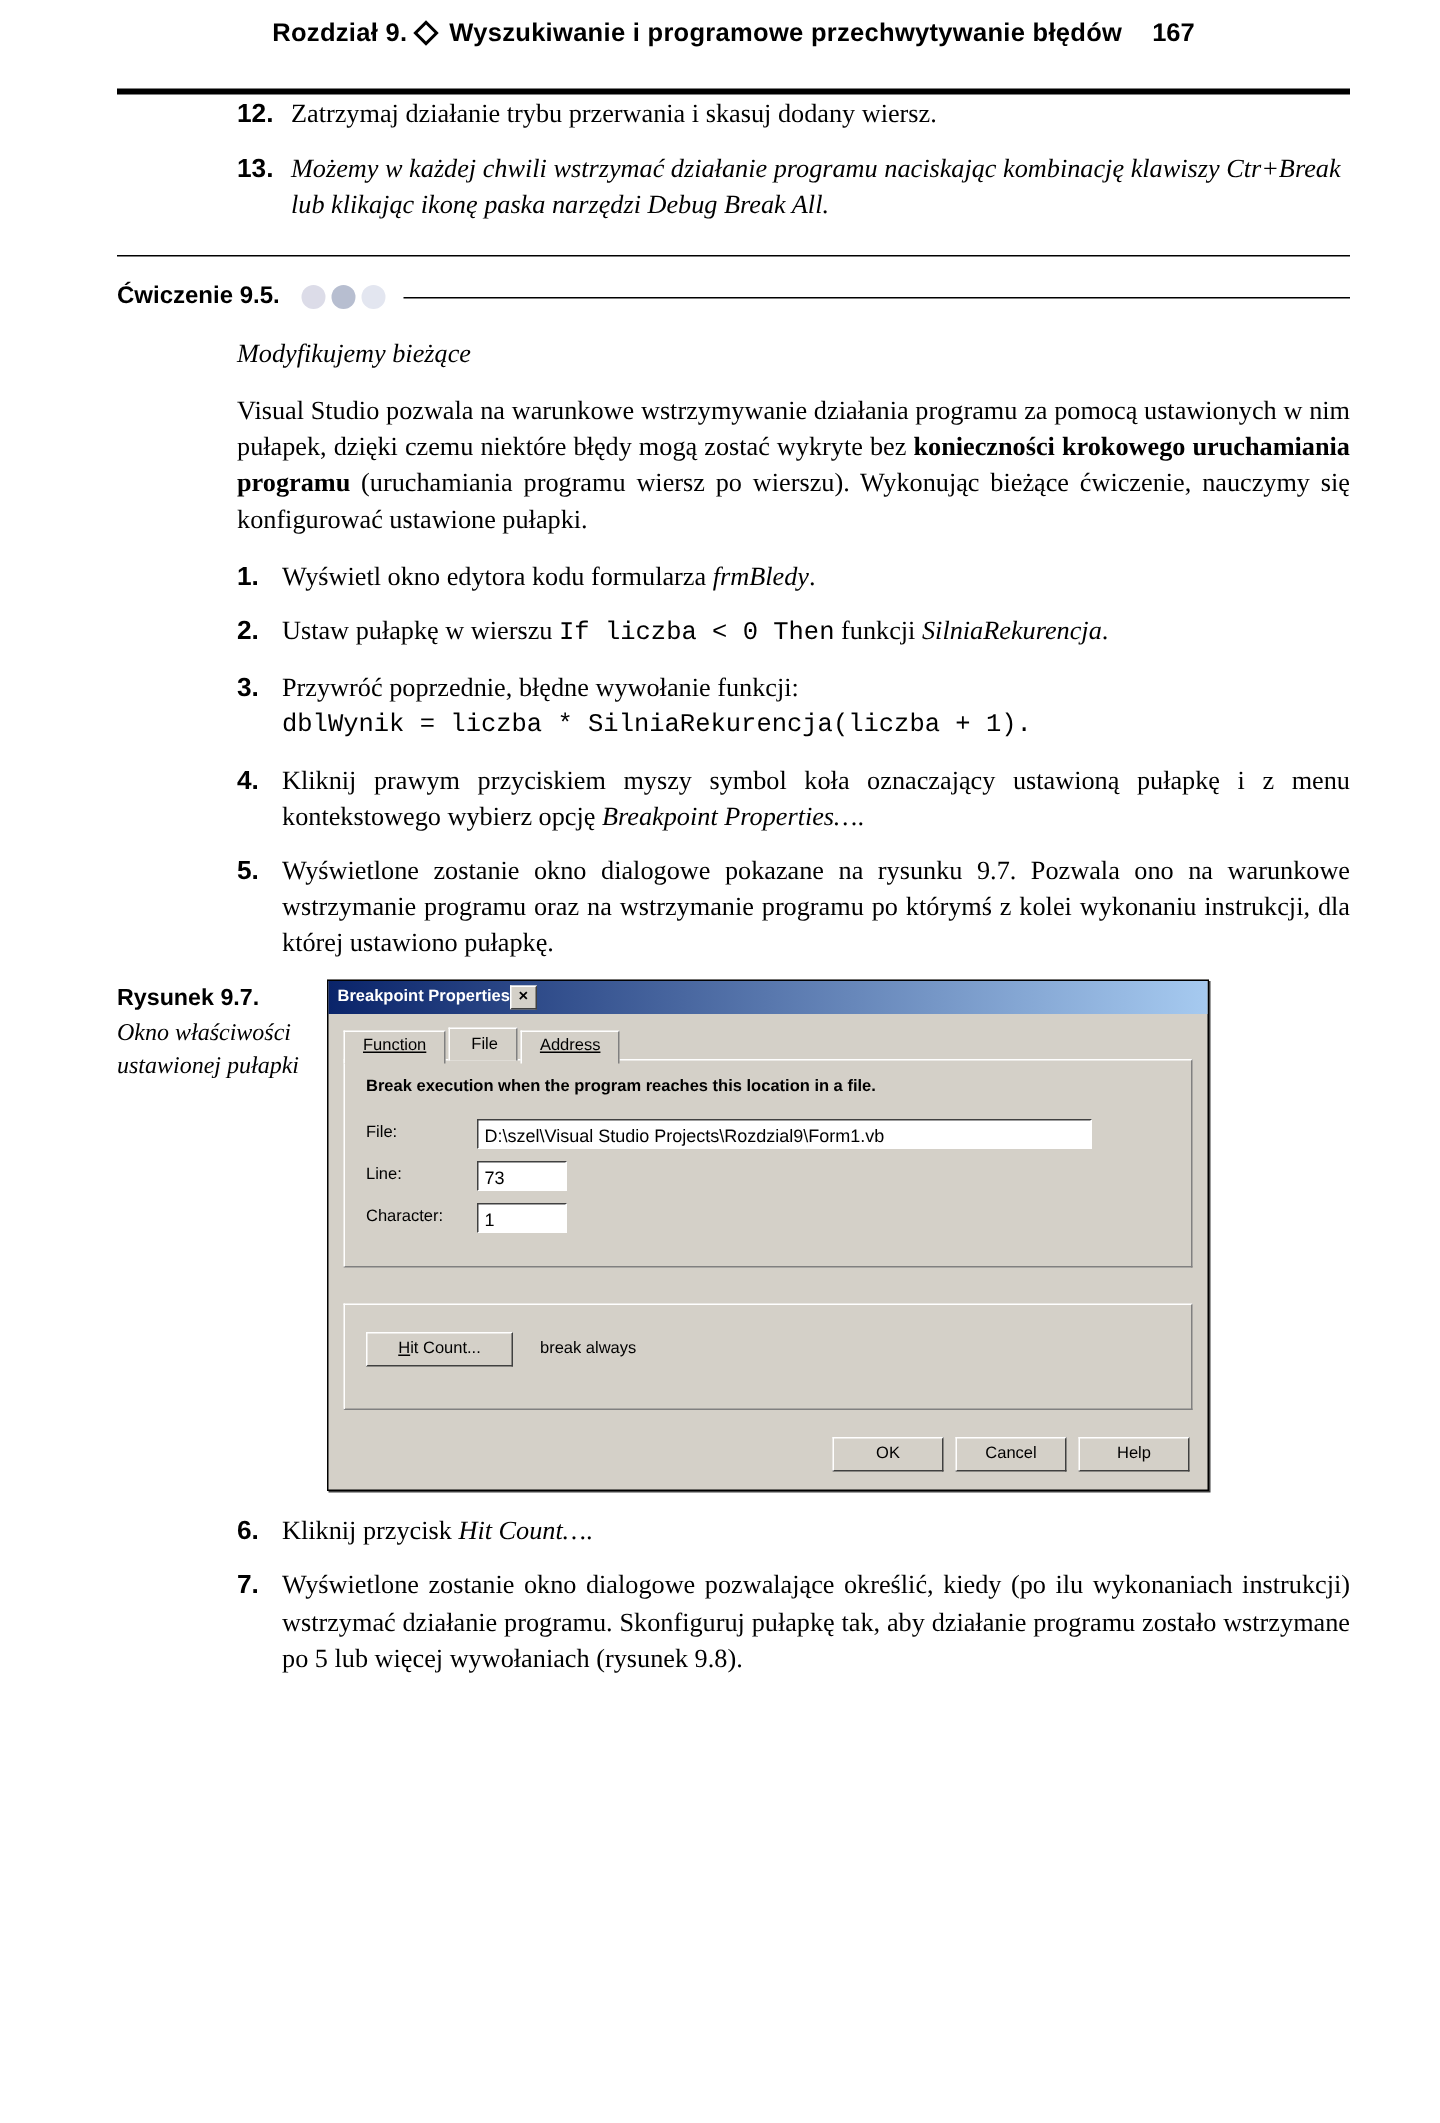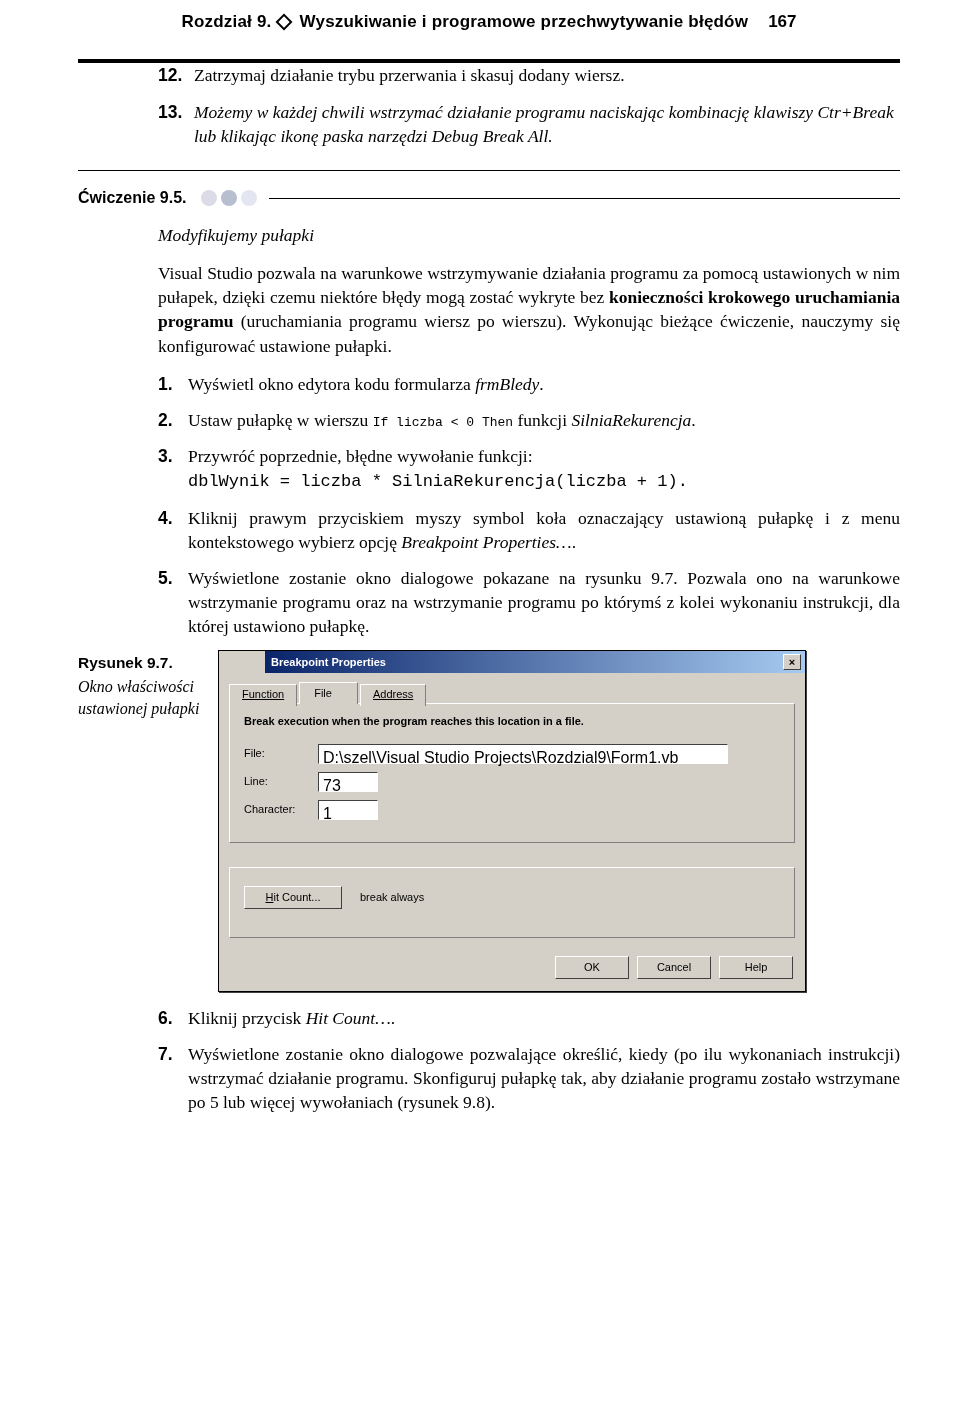--- a/index.html
+++ b/index.html
@@ -120,21 +120,21 @@
     margin-bottom: 12px;
   }
   ol.steps .num {
     font-family: Arial, Helvetica, sans-serif;
     font-weight: bold;
     font-size: 17.5px;
     min-width: 30px;
   }
   ol.steps .txt { flex: 1; text-align: justify; }
   ol.steps.continued { margin-left: 80px; margin-top: 14px; }
-  .mono { font-family: "Courier New", monospace; font-size: 13px; }
+  .mono { font-family: "Courier New", monospace; font-size: 17px; }
   .mono-block { font-family: "Courier New", monospace; display: block; margin-top: 2px; font-size: 17px; }
 
   
   .fig-row {
     display: flex;
     gap: 12px;
     margin-top: 8px;
   }
   .fig-caption {
     width: 128px;
@@ -154,35 +154,35 @@
   .dialog {
     width: 586px;
     background: #d4d0c8;
     border: 1px solid #000;
     box-shadow: 1px 1px 0 #404040;
     font-family: Tahoma, Arial, sans-serif;
     font-size: 11px;
     margin-left: 0;
   }
   .titlebar {
-    display:flex;justify-content:space-between;align-items:center;
+    display:flex;align-items:center;
     background: linear-gradient(90deg,#0a246a,#a6caf0);
-    color:#fff;padding:3px 4px 3px 6px;font-weight:bold;font-size:11px;margin-left:46px;
+    color:#fff;padding:3px 4px 3px 6px;font-weight:bold;font-size:11px;
   }
   .winclose {
     width:16px;height:14px;background:#d4d0c8;border:1px solid #fff;
     border-right-color:#404040;border-bottom-color:#404040;
     display:flex;align-items:center;justify-content:center;
     color:#000;font-weight:bold;font-family:Arial;font-size:11px;line-height:1;
   }
   .tabstrip {
     display:flex;gap:2px;margin:8px 0 0 10px;
   }
   .tab {
-    padding:3px 25px 3px 14px;border:1px solid #808080;border-bottom:none;
+    padding:3px 12px 3px 14px;border:1px solid #808080;border-bottom:none;
     background:#d4d0c8;position:relative;top:1px;
     border-top-color:#fff;border-left-color:#fff;
   }
   .tab.inactive { top:3px; padding:2px 12px; color:#000;text-decoration:underline;}
   .tabpanel {
     margin:0 10px 8px 10px;
     border:1px solid #808080;
     border-top-color:#fff;border-left-color:#fff;
     padding:10px 14px 14px 14px;
     background:#d4d0c8;
@@ -192,21 +192,21 @@
     display:flex;align-items:center;margin-bottom:8px;gap:10px;
   }
   .form-row label {
     width:64px;display:inline-block;
   }
   .text-field {
     background:#fff;border:1px solid #808080;
     border-top-color:#404040;border-left-color:#404040;
     border-right-color:#fff;border-bottom-color:#fff;
     padding:2px 4px;height:14px;
-    font-family:Tahoma,Arial,sans-serif;font-size:16px;
+    font-family:Tahoma,Arial,sans-serif;font-size:12px;
   }
   .tf-wide { width: 400px; }
   .tf-sm { width: 50px; }
   .cond-area {
     border:1px solid #808080;border-top-color:#fff;border-left-color:#fff;
     margin:24px 10px 10px 10px;
     padding:18px 14px;
   }
   .cond-row { display:flex;align-items:center;gap:18px;margin-bottom:10px; }
   .btn {
@@ -254,21 +254,21 @@
   <div class="exercise-row">
     <span>Ćwiczenie 9.5.</span>
     <span class="ex-icons">
       <span class="ico ic-a"></span>
       <span class="ico ic-b"></span>
       <span class="ico ic-c"></span>
     </span>
     <span class="ex-line"></span>
   </div>
 
-  <p class="subheading">Modyfikujemy pułapki</p>
+  <p class="subheading">Modyfikujemy bieżące</p>
 
   <p class="para">
     <span>Visual Studio pozwala na warunkowe wstrzymywanie działania programu za pomocą ustawionych w nim pułapek, dzięki czemu niektóre błędy mogą zostać wykryte bez </span><span class="bold">konieczności krokowego uruchamiania programu</span><span> (uruchamiania programu wiersz po wierszu). Wykonując bieżące ćwiczenie, nauczymy się konfigurować ustawione pułapki.</span>
   </p>
 
   <ol class="steps" id="steps1">
       <li>
         <span class="num">1.</span>
         <span class="txt"><span>Wyświetl okno edytora kodu formularza </span><span class="italic">frmBledy</span><span>.</span></span>
       </li>

